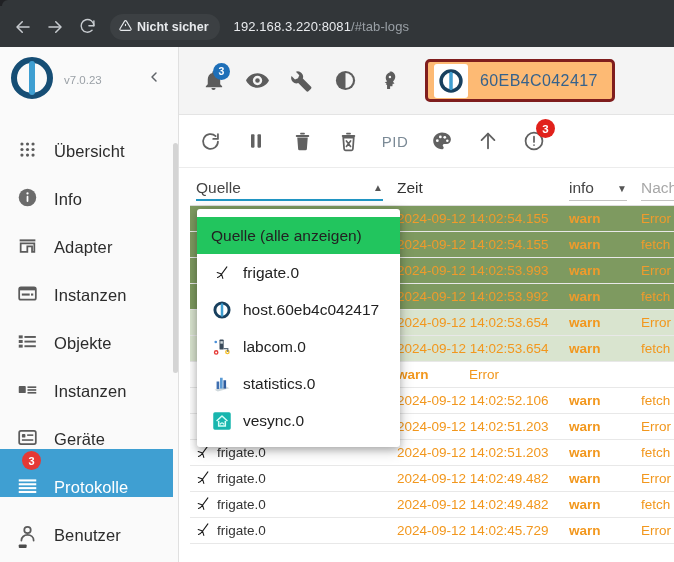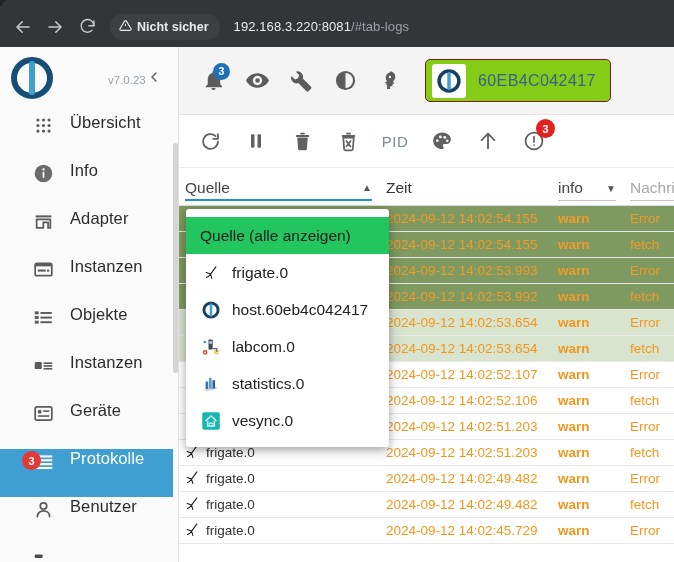--- a/index.html
+++ b/index.html
@@ -62,36 +62,35 @@
   
   #sidebar {
     position: absolute; top: 0; left: 0; width: 179px; height: 515px;
     background: #fafafa;
     border-right: 1px solid #e0e0e0;
     overflow: hidden;
   }
   #brand {
     height: 62px; display: flex; align-items: center; padding-left: 8px;
     position: relative;
-    gap: 44px;
   }
   #logo-mark { width: 48px; height: 48px; flex: none; }
   #version {
     font-size: 11.5px; color: #9aa0a6; margin-left: 8px; margin-top: 4px;
   }
   #collapse-btn {
     position: absolute; right: 12px; top: 18px;
     width: 24px; height: 24px;
     display: flex; align-items: center; justify-content: center;
     color: #5f6368;
   }
   #nav-list { padding-top: 4px; }
   .nav-item {
-    height: 48px; display: flex; align-items: flex-start;
-    padding-left: 30px; position: relative;
+    height: 48px; display: flex; align-items: flex-end;
+    padding-left: 14px; position: relative;
     color: #2c2c2c;
   }
   .nav-item .nav-ico {
     width: 26px; height: 24px; flex: none;
     display: flex; align-items: center; justify-content: center;
     color: #5b5b5b; position: relative;
   }
   .nav-item .nav-label {
     margin-left: 14px; font-size: 16.5px; letter-spacing: .1px;
   }
@@ -132,23 +131,23 @@
   }
   .bar-badge {
     position: absolute; top: 4px; right: 5px;
     min-width: 17px; height: 17px; border-radius: 9px;
     font-size: 10.5px; font-weight: bold; color: #fff;
     display: flex; align-items: center; justify-content: center;
     padding: 0 4px;
   }
   #host-chip {
     margin-left: 14px; height: 43px;
-    border: 1px solid #7f1d1d; border-radius: 5px;
+    border: 3px solid #7f1d1d; border-radius: 5px;
     display: flex; align-items: center; padding: 0 14px 0 6px;
-    background: #84cc16;
+    background: #fdba74;
   }
   #host-chip .chip-logo {
     width: 34px; height: 34px; background: #fff; border-radius: 3px;
     display: flex; align-items: center; justify-content: center; flex: none;
   }
   #host-chip .chip-text {
     margin-left: 12px; font-size: 16px; color: #36628c; letter-spacing: .4px;
   }
 
   
@@ -169,21 +168,21 @@
   .tb-badge {
     position: absolute; top: 1px; right: 2px;
     min-width: 19px; height: 19px; border-radius: 10px;
     font-size: 11.5px; font-weight: bold; color: #fff;
     display: flex; align-items: center; justify-content: center;
     padding: 0 4px;
   }
   .tb-badge.warn-badge { color: #3a3000; }
 
   
-  #table-wrap { position: relative; height: 394px; overflow: hidden; }
+  #table-wrap { position: relative; height: 394px; overflow: hidden; margin-left: 11px; }
   #thead {
     display: flex; align-items: flex-end; height: 38px;
     padding-bottom: 4px; background: #fff;
     border-bottom: 1px solid #ddd;
   }
   .col-source { width: 207px; flex: none; padding-left: 6px; }
   .col-time   { width: 172px; flex: none; }
   .col-sev    { width: 72px;  flex: none; }
   .col-msg    { flex: 1; }
 
@@ -624,21 +623,20 @@
           </div>
           <div class="row">
             <div class="col-source">
               <span class="src">
                 <span><svg class="src-ico" viewBox="0 0 24 24" fill="none" stroke="#1b1b1b" stroke-width="1.7" stroke-linecap="round">
                     <path d="M4 20c3-1 5-3 6.5-5.5M10.5 14.5 19 3M10.5 14.5 3.5 12M10.5 14.5l2 7"></path>
                   </svg></span>
                 <span>frigate.0</span>
               </span>
             </div>
-            <div class="col-time"><span class="time">2024-09-12 14:02:52.107</span></div>
             <div class="col-sev"><span class="sev">warn</span></div>
             <div class="col-msg"><span class="msg">Error</span></div>
           </div>
           <div class="row">
             <div class="col-source">
               <span class="src">
                 <span><svg class="src-ico" viewBox="0 0 24 24" fill="none" stroke="#1b1b1b" stroke-width="1.7" stroke-linecap="round">
                     <path d="M4 20c3-1 5-3 6.5-5.5M10.5 14.5 19 3M10.5 14.5 3.5 12M10.5 14.5l2 7"></path>
                   </svg></span>
                 <span>frigate.0</span>

